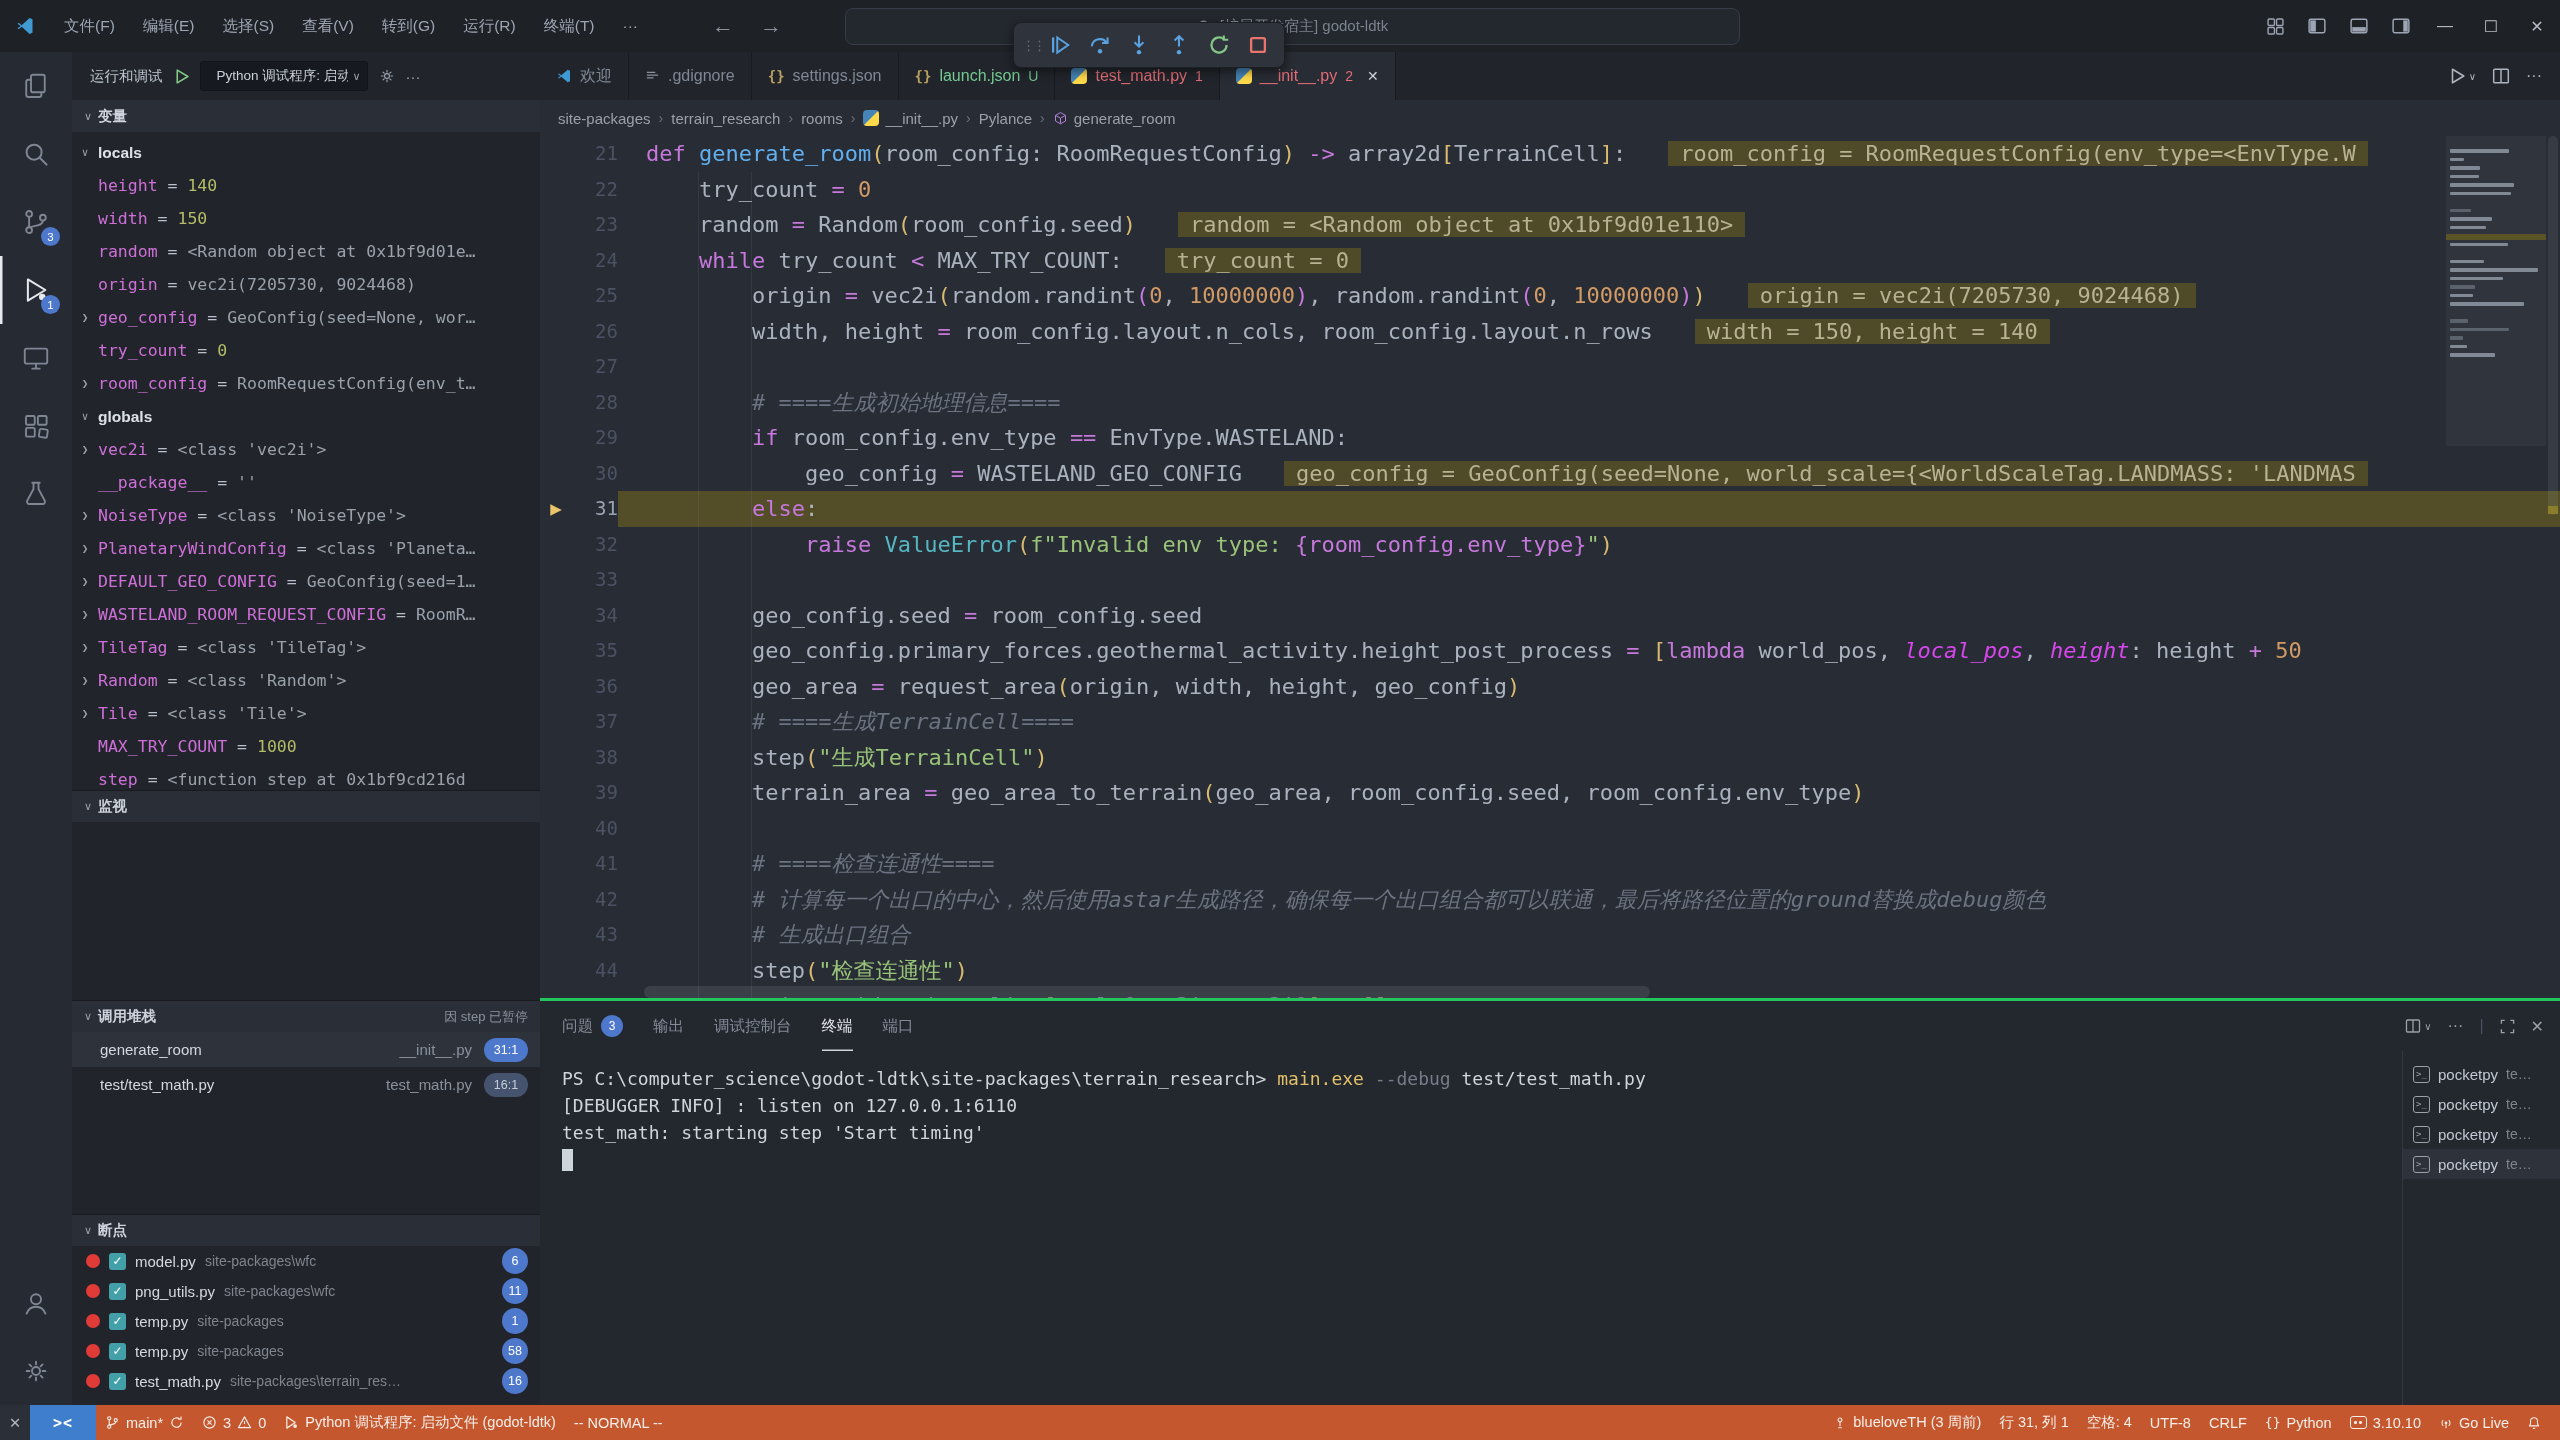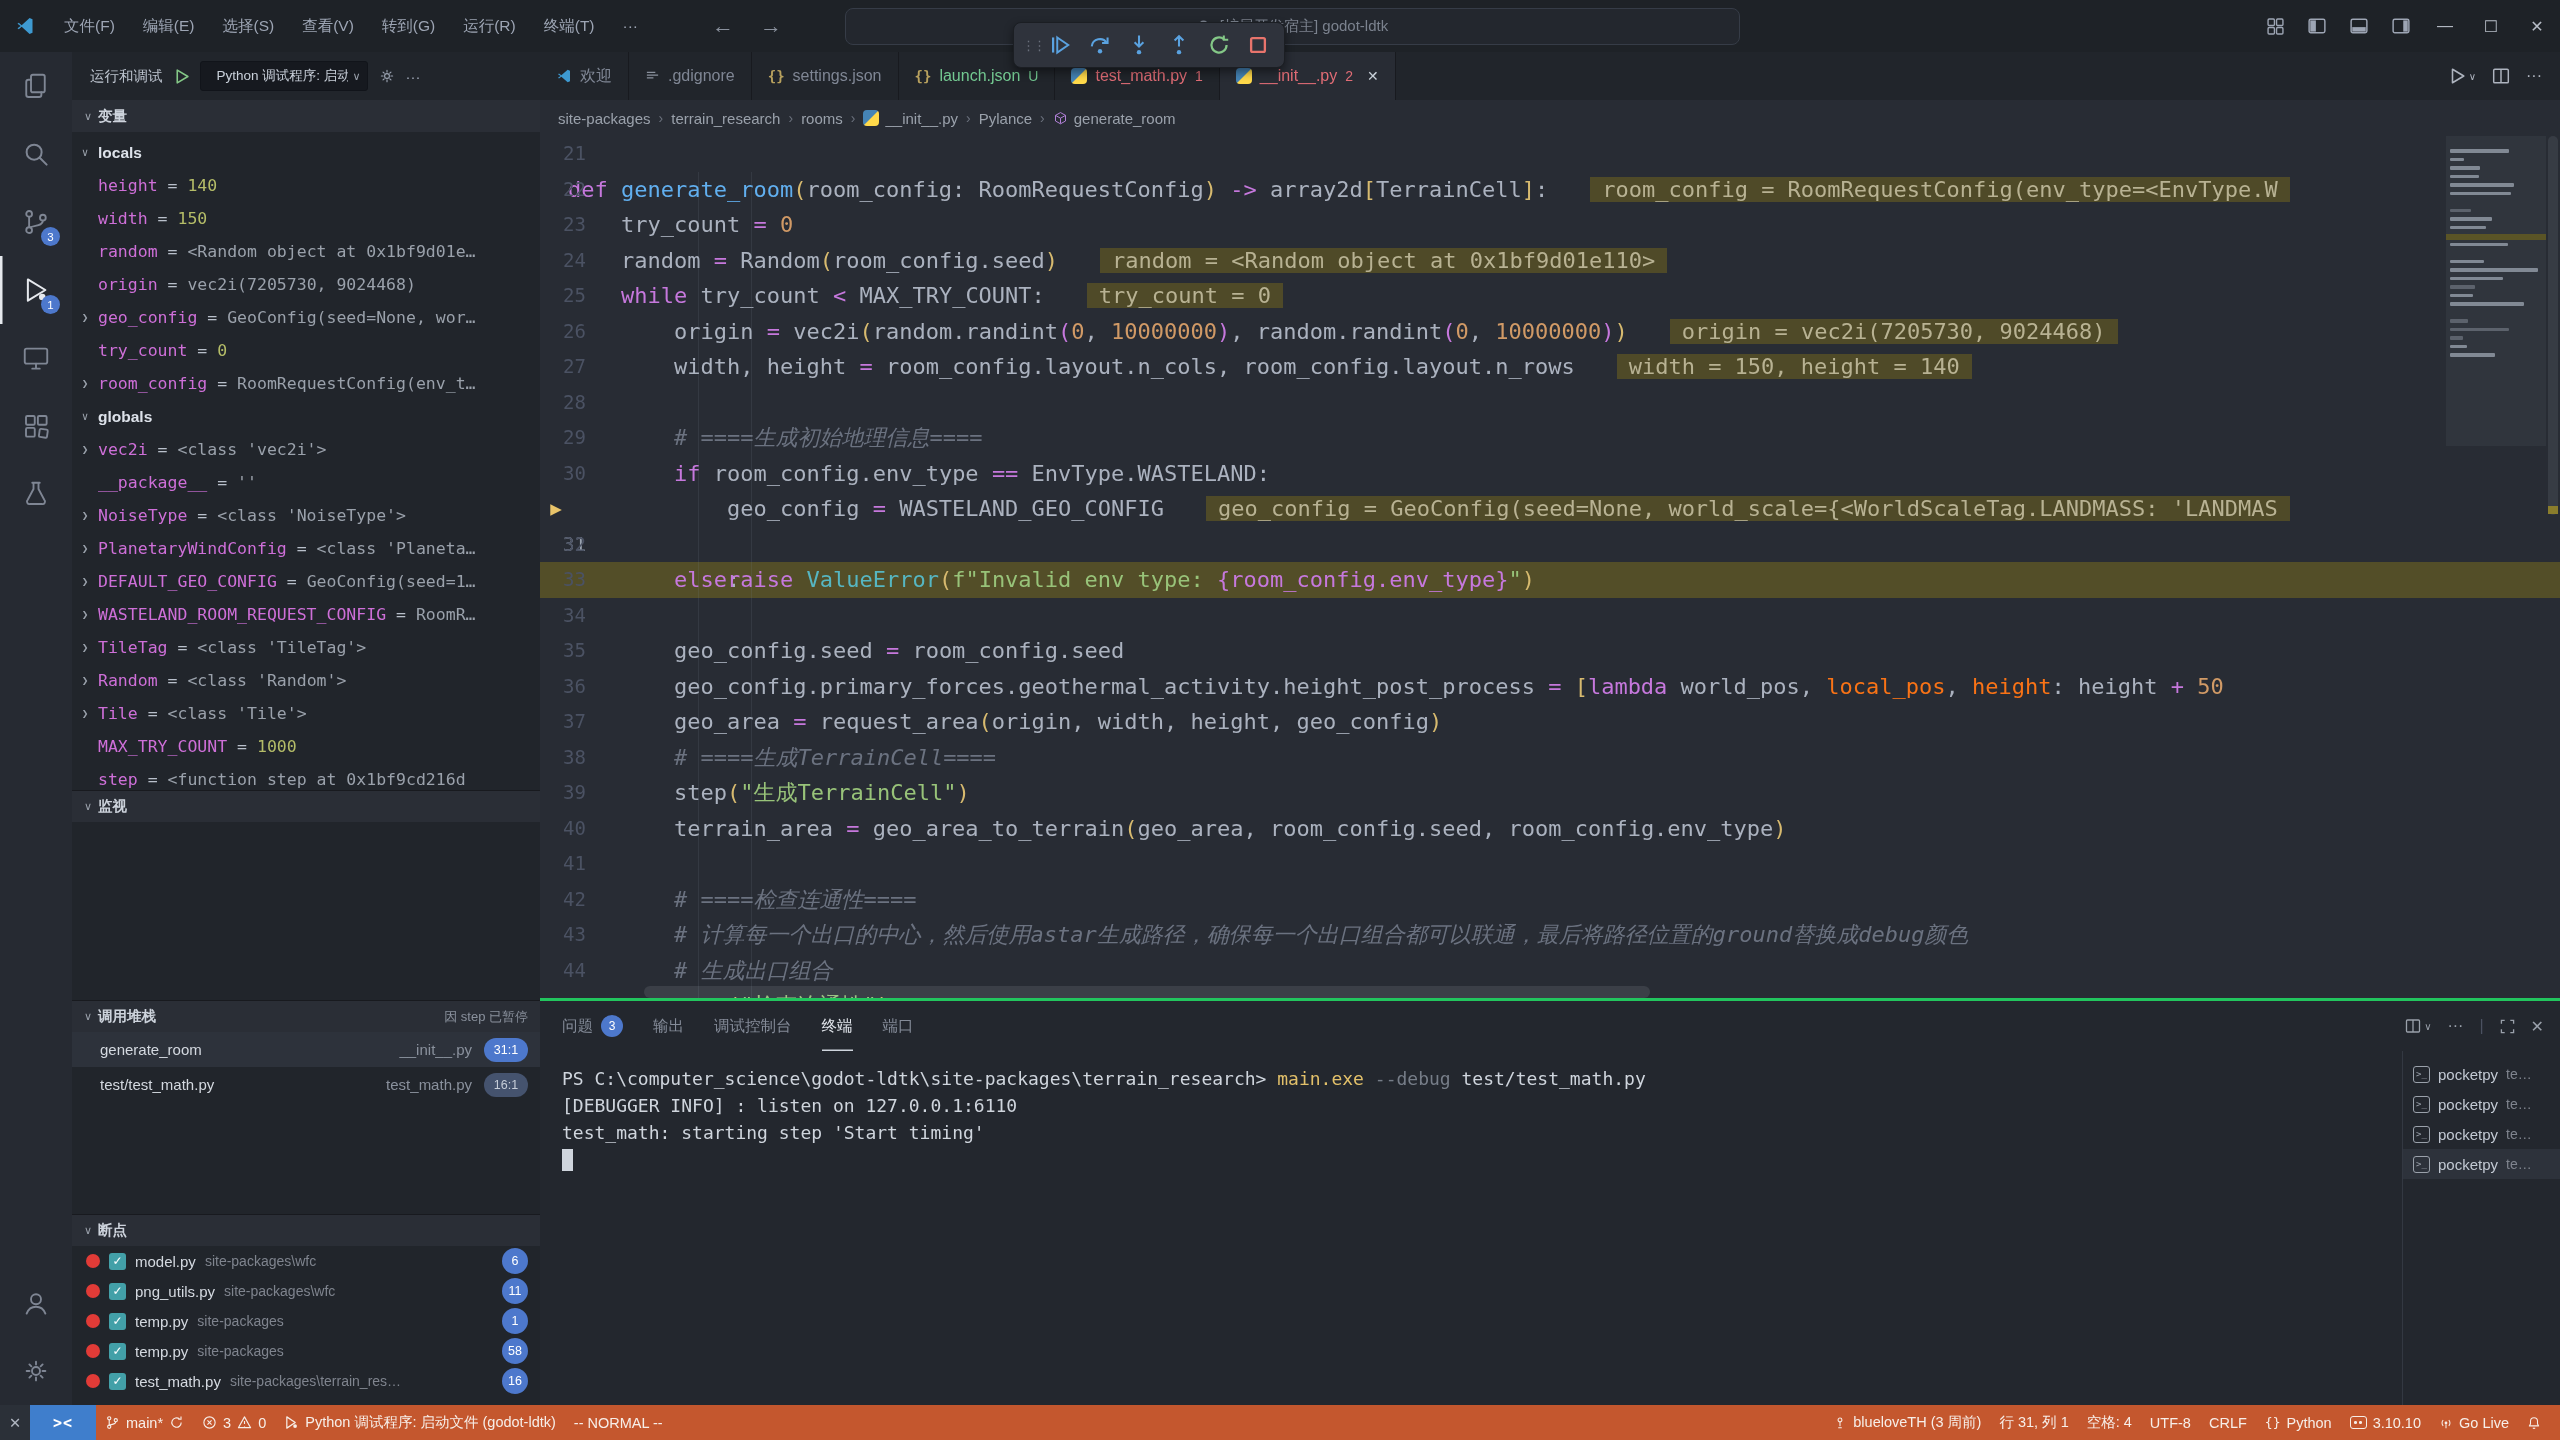--- a/index.html
+++ b/index.html
@@ -90,32 +90,32 @@
   .py-ico { width:16px; height:16px; border-radius:4px; flex:none;
     background:linear-gradient(135deg,#4584b6 49%,#ffd94a 51%); }
 
   .breadcrumbs { height:36px; background:#282c34; display:flex; align-items:center; padding:0 18px; gap:8px;
     font-size:15px; color:#9aa1ab; }
   .bc-sep { color:#6b717d; font-size:14px; }
   .bc-item { display:flex; align-items:center; gap:6px; }
 
   
   .editor { position:relative; flex:1; background:#282c34; overflow:hidden; }
-  .code-line { display:flex; height:35.5px; line-height:35.5px; white-space:pre;flex-direction:column; }
+  .code-line { display:flex; height:35.5px; line-height:35.5px; white-space:pre; }
   .ln-glyph { width:32px; flex:none; text-align:center; color:#e9c46a; font-size:15px; }
   .ln-num { width:46px; flex:none; text-align:right; color:#4b5263;
     font-family:"DejaVu Sans Mono",monospace; font-size:19px; }
   .ln-code { flex:1; padding-left:28px; font-family:"DejaVu Sans Mono",monospace; font-size:22px; overflow:visible; }
   .code-line.cur .ln-code { background:#534e28; }
   .code-line.cur .ln-num { color:#9aa3b0; }
   .code-line.dimline { opacity:.6; }
   .inline-val { background:#4f4a28; color:#b8b293; margin-left:42px; padding:0 12px; }
   .tk-k{color:#c678dd} .tk-fn{color:#61afef} .tk-w{color:#abb2bf} .tk-n{color:#d19a66}
   .tk-s{color:#98c379} .tk-c{color:#6b7280;font-style:italic} .tk-cy{color:#56b6c2}
-  .tk-b1{color:#d7ba6f} .tk-b2{color:#c678dd} .tk-p{color:#f97316;} .tk-m{color:#c678dd}
+  .tk-b1{color:#d7ba6f} .tk-b2{color:#c678dd} .tk-p{color:#d946ef;font-style:italic} .tk-m{color:#c678dd}
   .indent-guide { position:absolute; top:36px; bottom:0; width:1px; background:rgba(120,130,145,.16); }
   .minimap { position:absolute; top:0; right:14px; width:100px; padding-top:8px; }
   .mm-bar { height:3.5px; margin:5px 0 0 4px; border-radius:1px; }
   .mm-viewport { position:absolute; top:0; right:0; left:0; height:310px; background:rgba(204,212,224,.055); }
   .mm-cur { position:absolute; left:0; right:0; height:6px; background:#5a5426; }
   .vscroll { position:absolute; top:0; right:0; width:14px; bottom:0; }
   .vscroll-thumb { position:absolute; top:0; right:2px; width:10px; height:44%; background:rgba(200,205,215,.10); border-radius:5px; }
   .hscroll { position:absolute; left:104px; right:120px; bottom:0; height:12px; }
   .hscroll-thumb { width:56%; height:100%; background:rgba(200,205,215,.12); border-radius:6px; }
   .ruler-mark { position:absolute; right:2px; width:10px; height:8px; background:#8a7d2c; }

